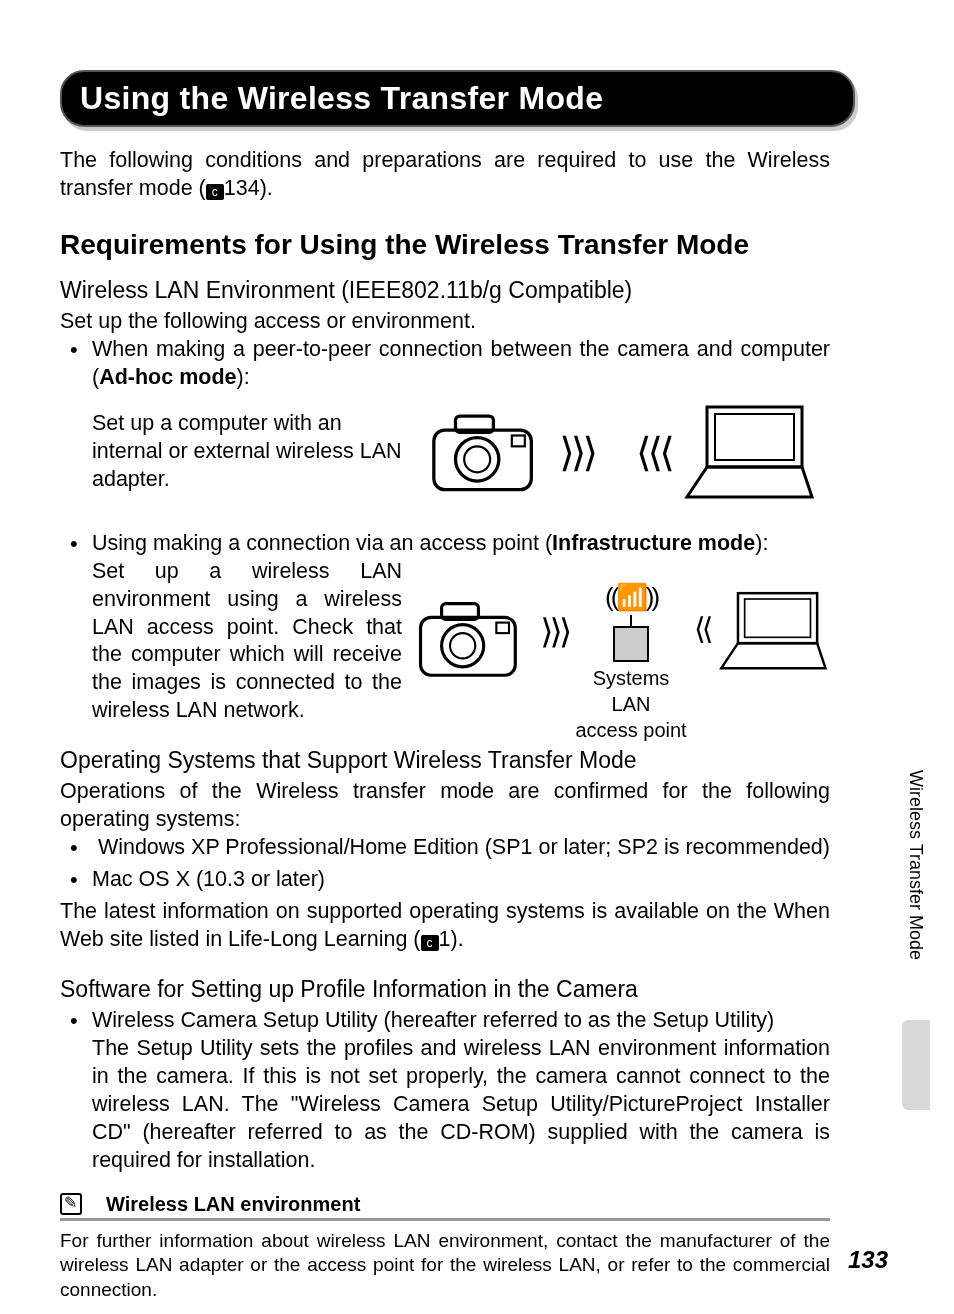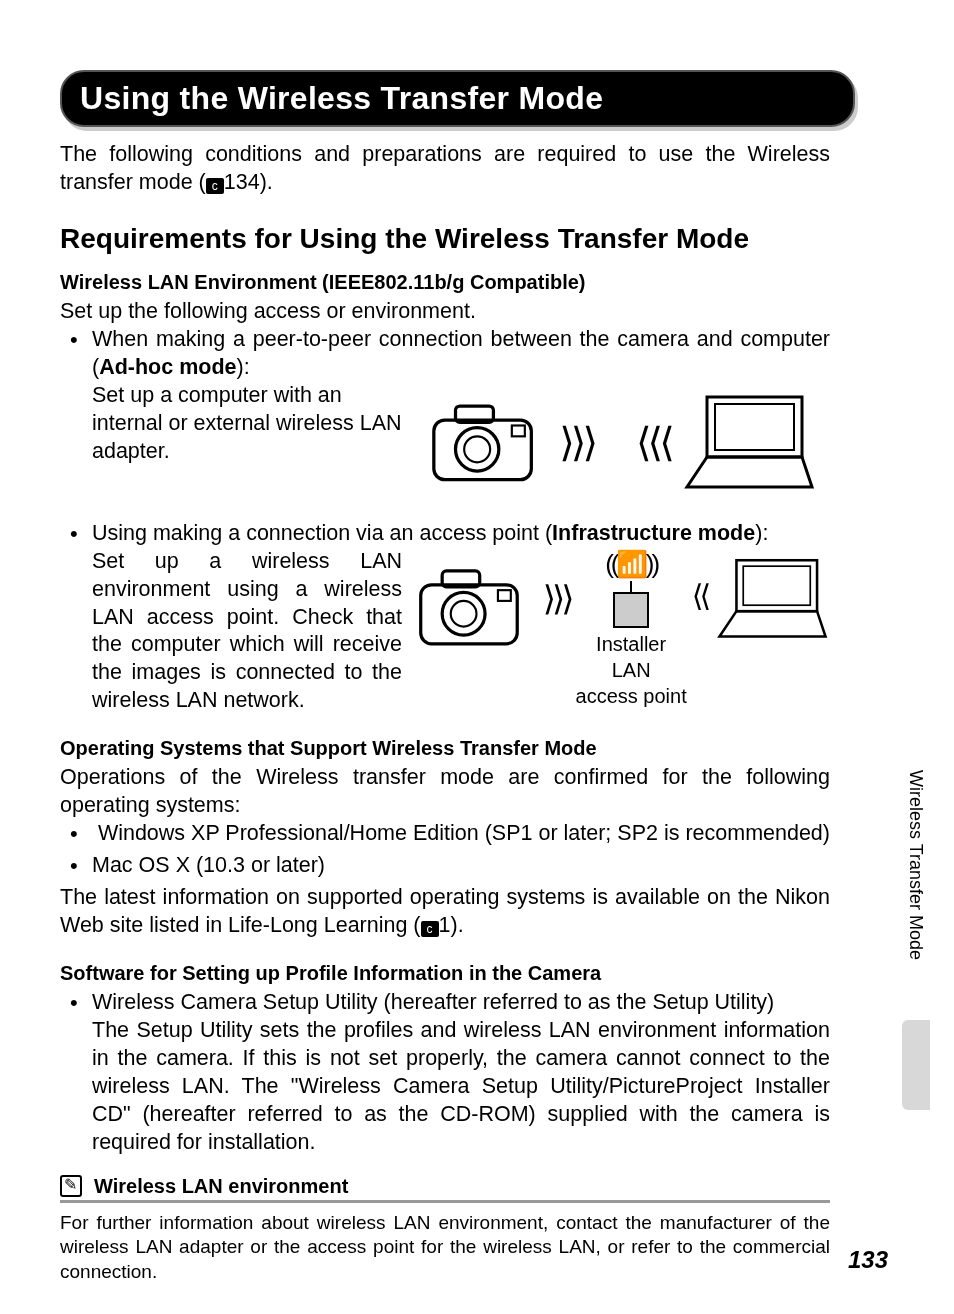--- a/index.html
+++ b/index.html
@@ -12,21 +12,21 @@
     color: #000;
   }
   .page {
     padding: 70px 60px 40px 60px;
     width: 890px;
   }
   .title-bar {
     background: #000;
     border-radius: 24px;
     padding: 8px 0 8px 18px;
-    margin-bottom: 14px;
+    margin-bottom: 20px;
     box-shadow: 3px 4px 0 #ccc;
     border: 2px solid #555;
     width: 795px;
   }
   .title-bar span {
     color: #fff;
     font-size: 32px;
     font-weight: bold;
     letter-spacing: 0.3px;
   }
@@ -46,50 +46,50 @@
     line-height: 16px;
     vertical-align: -1px;
     border-radius: 2px;
   }
   .h2 {
     font-size: 28px;
     font-weight: bold;
     margin-bottom: 16px;
   }
   .h3 {
-    font-size: 20px;
-    font-weight: 700;
+    font-size: 23px;
+    font-weight: 400;
     margin-bottom: 4px;
   }
   .body {
     font-size: 21.5px;
     line-height: 1.3;
     text-align: justify;
   }
   .body-left { font-size: 21.5px; line-height: 1.3; }
   ul.bul { list-style: none; padding-left: 0; }
   ul.bul > li { padding-left: 32px; position: relative; font-size: 21.5px; line-height: 1.3; text-align: justify; margin-bottom: 4px; }
   ul.bul > li::before { content: "•"; position: absolute; left: 10px; font-size: 22px; }
-  .row { display: flex; align-items: flex-start; gap: 8px; margin-bottom: 18px; }
+  .row { display: flex; align-items: center; gap: 8px; margin-bottom: 18px; }
   .row .txt { flex: 1; }
   .illus {
     width: 420px;
     height: 120px;
     flex: 0 0 420px;
     position: relative;
   }
   .cam-svg { width: 130px; }
   .waves { font-size: 40px; letter-spacing: -4px; }
   .laptop-svg { width: 140px; }
   .ap-label { text-align: center; font-size: 20px; }
   .section { margin-bottom: 22px; }
   .note-head {
     display: flex;
     align-items: center;
-    gap: 12px;
+    gap: 24px;
     margin-top: 18px;
     margin-bottom: 2px;
   }
   .note-icon {
     width: 22px; height: 22px;
     border: 2px solid #000;
     border-radius: 3px;
     position: relative;
   }
   .note-icon::after {
@@ -184,21 +184,21 @@
               <rect x="30" y="12" width="35" height="15" rx="4" fill="none" stroke="#000" stroke-width="3"></rect>
               <rect x="82" y="30" width="12" height="10" fill="none" stroke="#000" stroke-width="2"></rect>
             </svg>
             <span class="waves" style="margin-top:28px;font-size:34px;">⟩⟩⟩</span>
             <div class="ap-group">
               <div style="font-size:26px;letter-spacing:-3px;">((📶))</div>
               <svg width="50" height="50" viewBox="0 0 50 50">
                 <rect x="8" y="12" width="34" height="34" fill="#ccc" stroke="#000" stroke-width="2"></rect>
                 <line x1="25" y1="0" x2="25" y2="12" stroke="#000" stroke-width="2"></line>
               </svg>
-              <div class="ap-label">Installer LAN</div>
+              <div class="ap-label">Systems LAN</div>
               <div class="ap-label">access point</div>
             </div>
             <span class="waves" style="margin-top:28px;font-size:30px;">⟨⟨</span>
             <svg class="laptop-svg" viewBox="0 0 140 100" style="width:120px;margin-top:8px;">
               <rect x="30" y="5" width="95" height="60" fill="none" stroke="#000" stroke-width="3"></rect>
               <rect x="38" y="12" width="79" height="46" fill="none" stroke="#000" stroke-width="2"></rect>
               <path d="M30 65 L10 95 L135 95 L125 65 Z" fill="none" stroke="#000" stroke-width="3"></path>
             </svg>
           </div>
         </div>
@@ -207,21 +207,21 @@
   </div>
 
   <div class="section">
     <h3 class="h3">Operating Systems that Support Wireless Transfer Mode</h3>
     <p class="body" style="text-align:justify;">Operations of the Wireless transfer mode are confirmed for the following operating systems:</p>
     <ul class="bul">
       <li style="text-align:right;">Windows XP Professional/Home Edition (SP1 or later; SP2 is recommended)</li>
       <li style="text-align:left;">Mac OS X (10.3 or later)</li>
     </ul>
     <p class="body">
-      <span>The latest information on supported operating systems is available on the Nikon Web site listed in Life-Long Learning (</span><span class="ref-icon">c</span><span>1).</span>
+      <span>The latest information on supported operating systems is available on the When Web site listed in Life-Long Learning (</span><span class="ref-icon">c</span><span>1).</span>
     </p>
   </div>
 
   <div class="section" style="margin-bottom:10px;">
     <h3 class="h3">Software for Setting up Profile Information in the Camera</h3>
     <ul class="bul">
       <li>
         <span style="display:block;text-align:left;">Wireless Camera Setup Utility (hereafter referred to as the Setup Utility)</span>
         <span class="body" style="display:block;">The Setup Utility sets the profiles and wireless LAN environment information in the camera. If this is not set properly, the camera cannot connect to the wireless LAN. The "Wireless Camera Setup Utility/PictureProject Installer CD" (hereafter referred to as the CD-ROM) supplied with the camera is required for installation.</span>
       </li>

